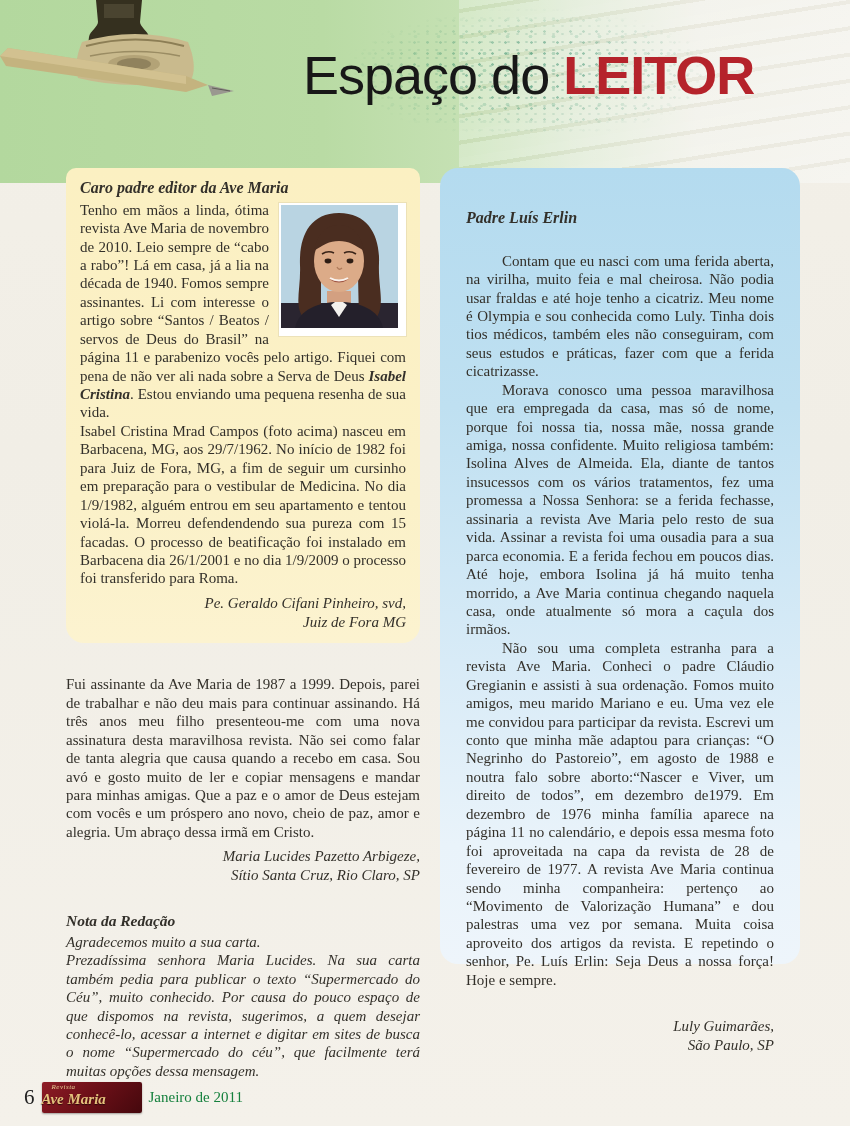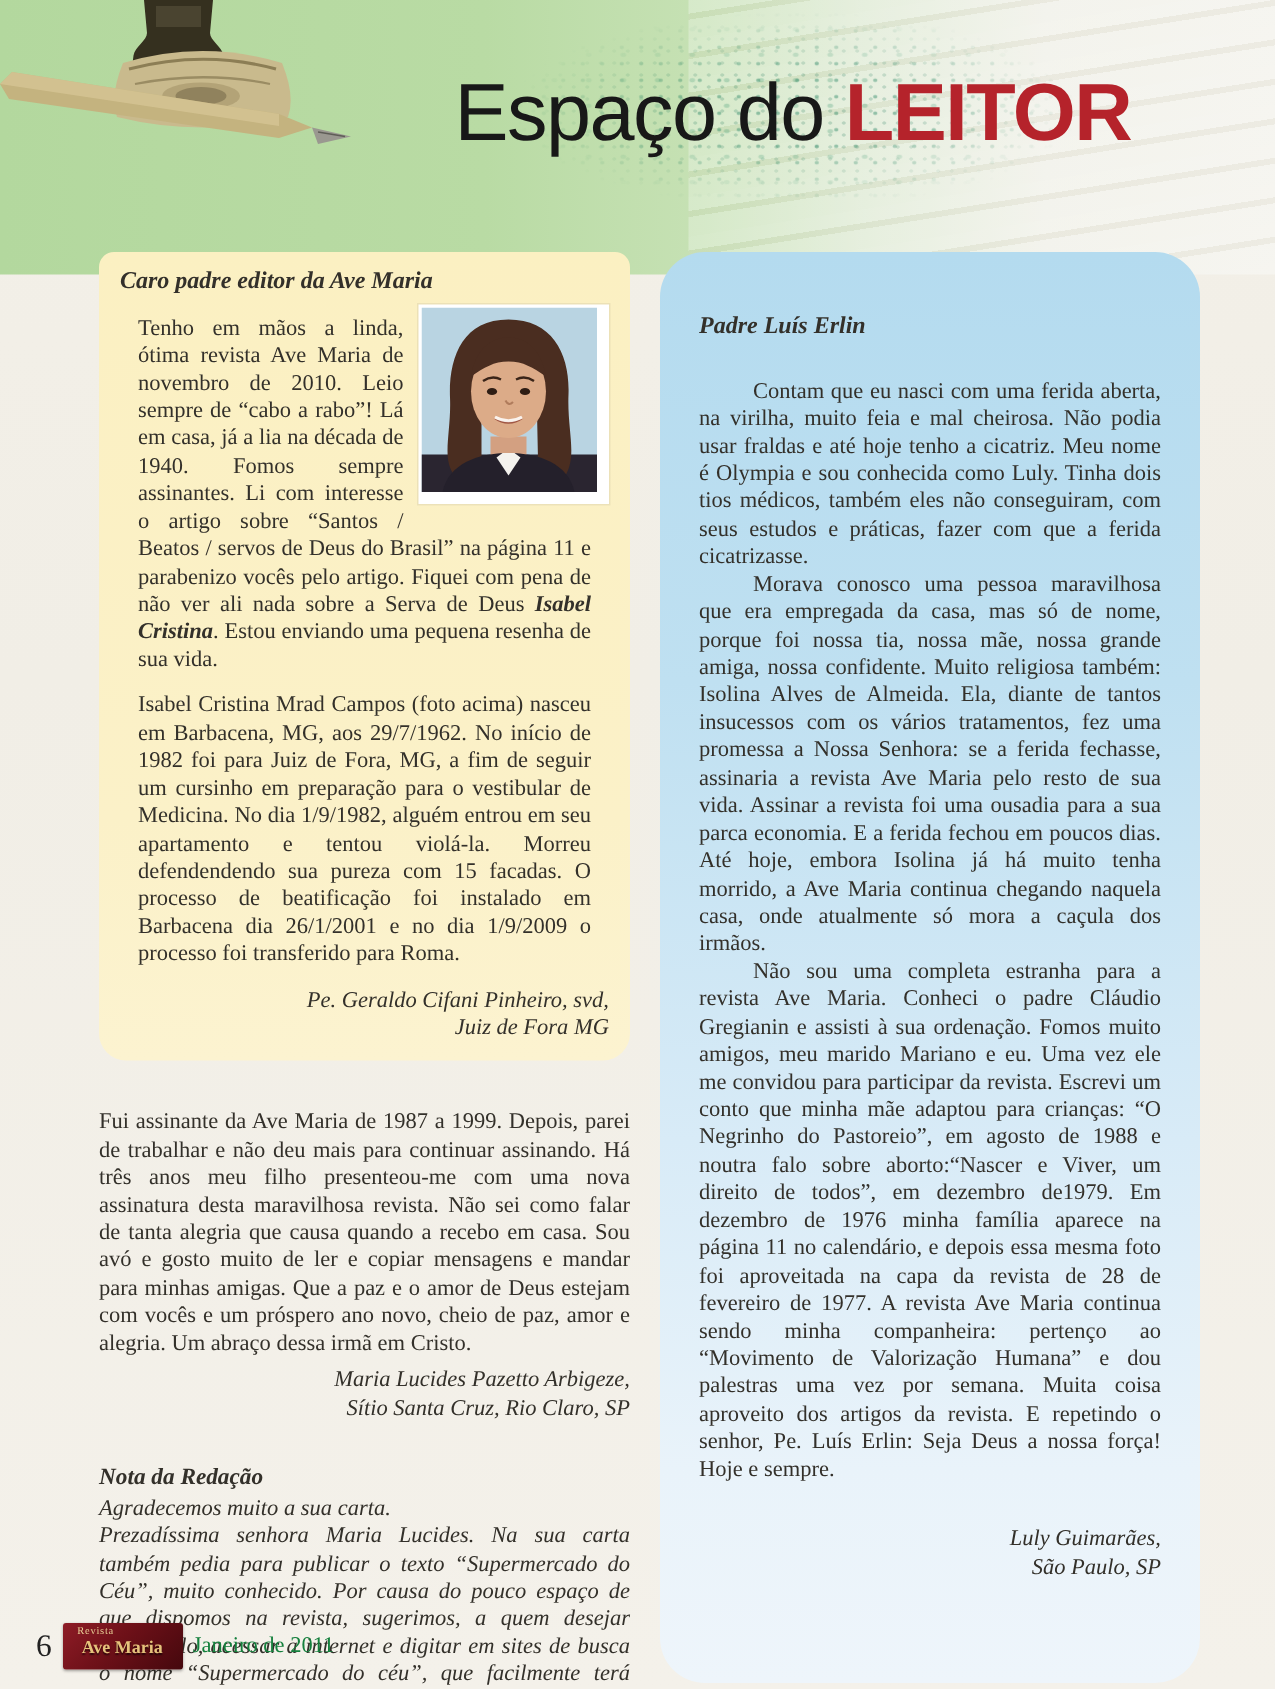--- a/index.html
+++ b/index.html
@@ -41,59 +41,59 @@
   .page-title .bold-red{font-weight:bold;color:#b5232b;}
   
   .left-col{position:absolute;left:66px;top:168px;width:354px;}
   .serif-body{font-size:15px;line-height:1.23;text-align:justify;}
   .yellow-box{
     background:linear-gradient(180deg,#fbf0c2 0%,#fbf1c8 70%,#fcf3d0 100%);
     border-radius:10px 10px 18px 18px;
     padding:10px 14px 12px;box-sizing:border-box;min-height:437px;
   }
   .letter-heading{font-weight:bold;font-style:italic;font-size:16px;margin:0 0 3px 0;}
-  .yellow-box p{margin:12px;font-family:Liberation Serif, serif;}
+  .yellow-box p{margin:0;font-family:Liberation Serif, serif;}
   .photo-frame{
     float:right;width:122px;height:128px;margin:2px 0 6px 10px;
     background:#fff;padding:2px 3px 3px 2px;box-shadow:0 0 0 1px rgba(0,0,0,.06);
   }
   .photo-frame svg{display:block;}
   .signature{font-style:italic;text-align:right;margin-top:6px;line-height:1.25;}
   .letter2{margin-top:32px;}
   .letter2 p{margin:0;}
   .nota{margin-top:26px;font-style:italic;}
   .nota p{margin:0;}
   .nota .letter-heading{font-size:15.5px;}
   
   .blue-box{
-    position:absolute;left:440px;top:168px;width:360px;height:954px;
-    border-radius:30px;box-sizing:border-box;
+    position:absolute;left:440px;top:168px;width:360px;height:796px;
+    border-radius:18px;box-sizing:border-box;
     padding:40px 26px 0;
     background:linear-gradient(180deg,#b4dbef 0%,#bfe0f1 30%,#d8ebf7 62%,#e9f3fa 85%,#eef5fb 100%);
   }
   .blue-box .letter-heading{margin-bottom:24px;}
   .blue-box p{margin:0;text-indent:2.4em;}
   .blue-box .signature{margin-top:28px;}
   
   .footer{
     position:absolute;left:24px;top:1080px;height:34px;
     display:flex;align-items:center;gap:7px;
   }
   .page-number{font-size:21px;color:#222;}
   .magazine-logo{
-    width:80px;height:31px;border-radius:2px;
+    width:100px;height:31px;border-radius:2px;
     background:linear-gradient(135deg,#8e1c26 0%,#6d1018 45%,#45080d 100%);
     position:relative;box-shadow:0 1px 2px rgba(0,0,0,.35);
-    color:#e6c27c;text-align:center;
+    color:#e6c27c;font-style:italic;text-align:left;
   }
   .magazine-logo .logo-top{
     position:absolute;top:1px;left:10px;font-size:7px;letter-spacing:.5px;color:#e9cf96;
   }
   .magazine-logo .logo-main{
-    position:absolute;top:9px;left:0;right:0;font-size:12px;font-weight:bold;
+    position:absolute;top:9px;left:0;right:0;font-size:15px;font-weight:bold;
     text-shadow:0 1px 1px rgba(0,0,0,.6);
   }
   .issue-date{font-size:15px;color:#15803d;}
 </style>
 </head>
 <body>
 
 <div class="header">
   <div class="paper-streaks"></div>
   <div class="speckles"></div>

